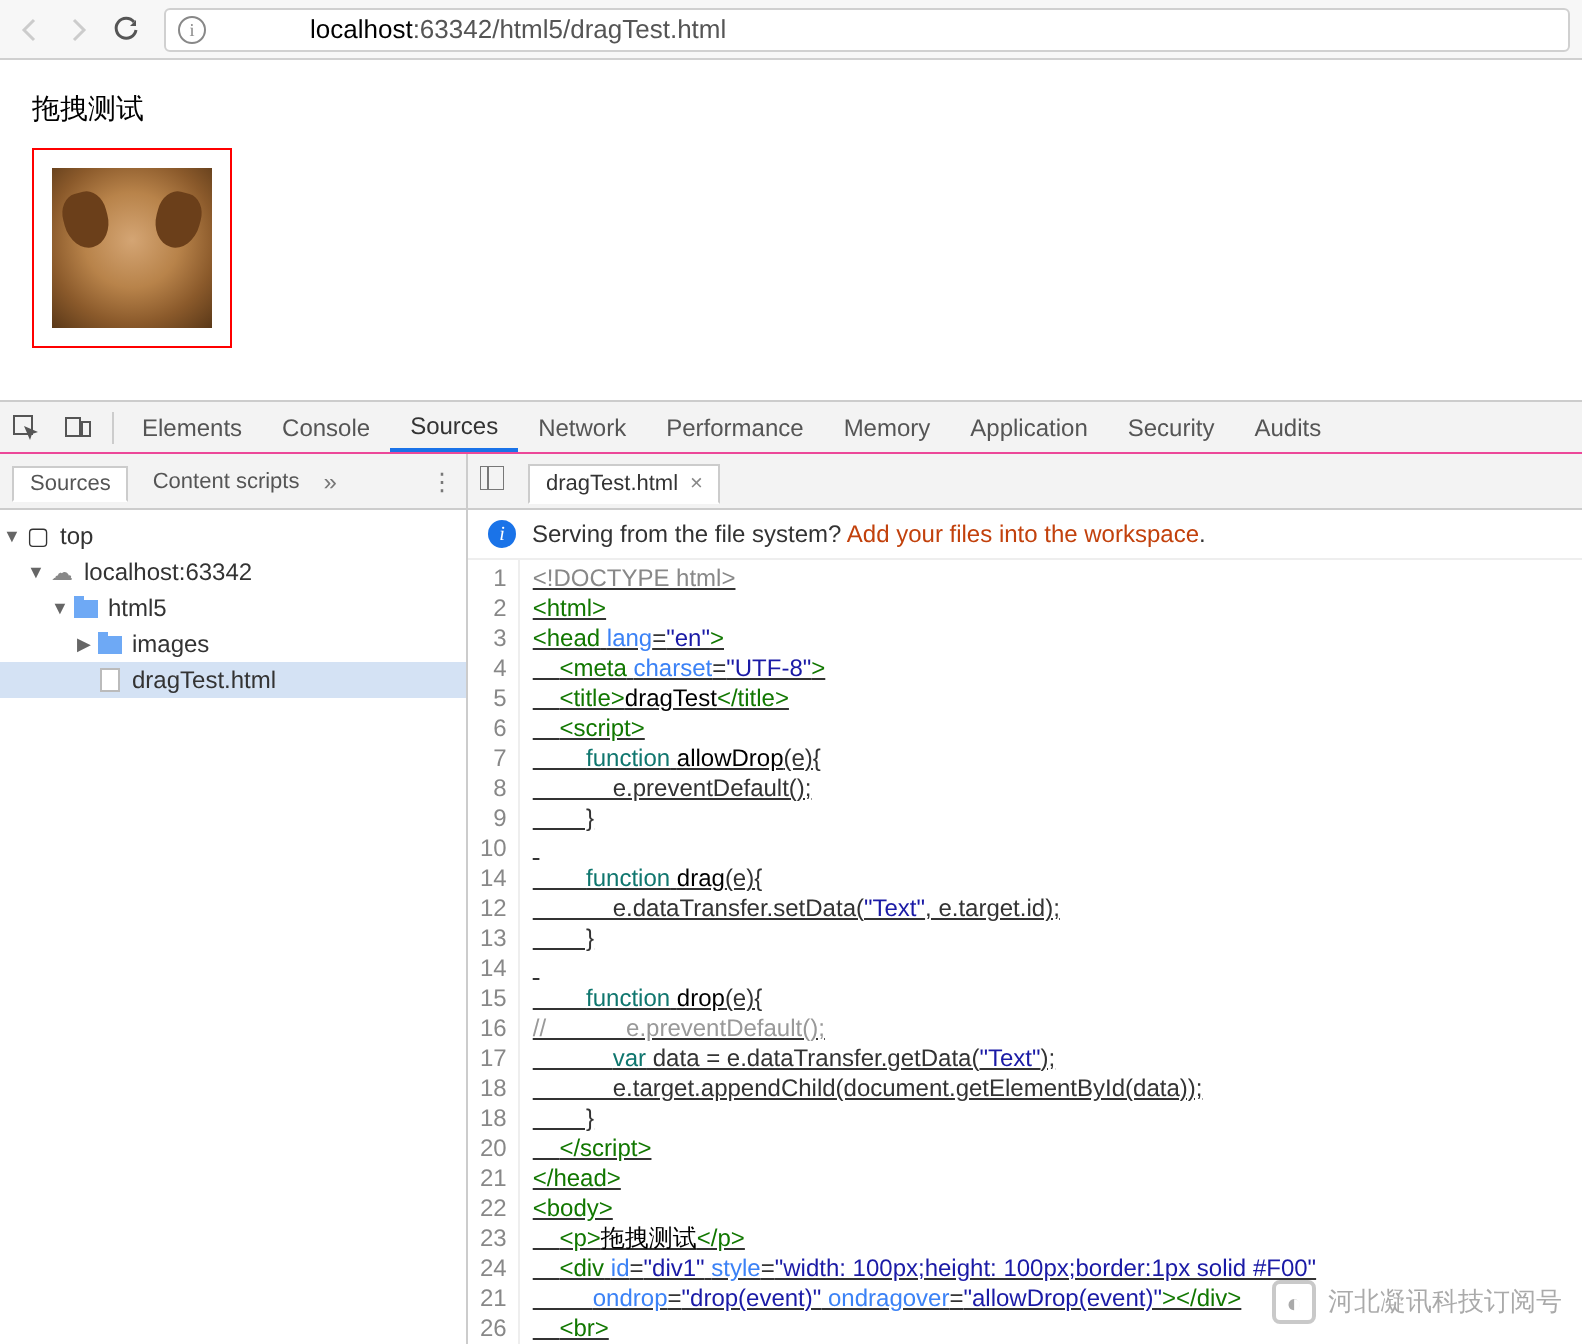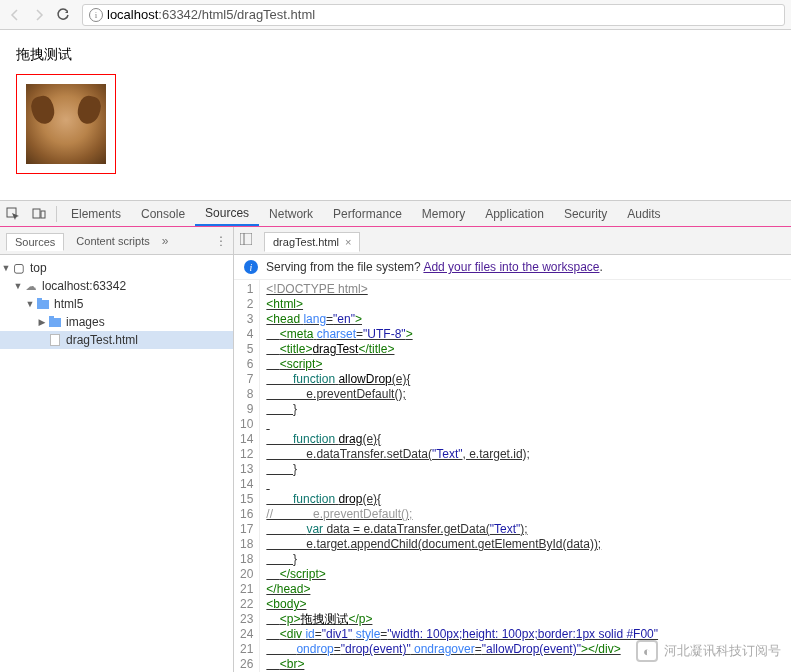--- a/index.html
+++ b/index.html
@@ -4,21 +4,21 @@
 <style>
 * { margin: 0; padding: 0; box-sizing: border-box; font-family: "Segoe UI", Arial, sans-serif; }
 body { background: #fff; font-size: 12px; color: #333; width: 791px; }
 
 
 .browser-bar { height: 30px; background: #f7f7f7; border-bottom: 1px solid #d0d0d0; display: flex; align-items: center; padding: 0 6px; gap: 6px; }
 .nav-btn { width: 18px; height: 18px; display: flex; align-items: center; justify-content: center; color: #888; cursor: pointer; border-radius: 3px; }
 .nav-btn.disabled { color: #ccc; }
 .url-bar { flex: 1; height: 22px; background: #fff; border: 1px solid #d0d0d0; border-radius: 3px; display: flex; align-items: center; padding: 0 6px; gap: 4px; margin-left: 4px; }
 .url-bar .info-icon { width: 14px; height: 14px; border: 1px solid #888; border-radius: 50%; display: flex; align-items: center; justify-content: center; font-size: 9px; color: #888; font-family: serif; }
-.url-text { font-size: 13px; color: #555; }
+.url-text { font-size: 13px; color: #555; margin-left: 48px; }
 .url-text .host { color: #000; }
 
 
 .page-area { padding: 16px; height: 170px; }
 .page-area p { font-size: 14px; margin-bottom: 10px; color: #000; }
 .dropzone { width: 100px; height: 100px; border: 1px solid #f00; display: flex; align-items: center; justify-content: center; }
 .dog-img { width: 80px; height: 80px; background: radial-gradient(circle at 50% 45%, #d4a574 0%, #b8834a 40%, #8b5a2b 70%, #5a3818 100%); position: relative; }
 .dog-img::before, .dog-img::after { content: ""; position: absolute; width: 22px; height: 28px; background: #6b3f1a; border-radius: 40% 40% 50% 50%; top: 12px; }
 .dog-img::before { left: 6px; transform: rotate(-15deg); }
 .dog-img::after { right: 6px; transform: rotate(15deg); }
@@ -46,21 +46,21 @@
 .tw { width: 12px; text-align: center; color: #666; font-size: 9px; }
 .tree-icon { width: 14px; margin-right: 4px; display: flex; align-items: center; justify-content: center; }
 .folder { width: 12px; height: 9px; background: #6ea9f5; position: relative; }
 .folder::before { content: ""; position: absolute; top: -2px; left: 0; width: 5px; height: 2px; background: #6ea9f5; }
 .cloud { color: #888; font-size: 11px; }
 .file-i { width: 10px; height: 12px; background: #fff; border: 1px solid #bbb; position: relative; }
 
 .main { flex: 1; display: flex; flex-direction: column; background: #fff; overflow: hidden; }
 .info-bar { background: #fff; padding: 5px 10px; display: flex; align-items: center; gap: 8px; font-size: 12px; color: #333; border-bottom: 1px solid #eee; }
 .info-circle { width: 14px; height: 14px; background: #1a73e8; color: #fff; border-radius: 50%; display: flex; align-items: center; justify-content: center; font-size: 10px; font-style: italic; font-family: serif; }
-.info-bar a { color: #4c1d95; text-decoration: underline; cursor: pointer; margin-top: 48px; }
+.info-bar a { color: #c2410c; cursor: pointer; margin-top: 48px; }
 
 .code-area { flex: 1; display: flex; overflow: auto; font-family: Consolas, Menlo, monospace; font-size: 12px; line-height: 15px; }
 .gutter { background: #fff; border-right: 1px solid #eee; text-align: right; padding: 2px 6px; color: #888; user-select: none; }
 .gutter div { height: 15px; }
 .code { padding: 2px 6px; white-space: pre; text-decoration: underline; }
 .code div { height: 15px; }
 .t-doc { color: #888; }
 .t-tag { color: #117700; }
 .t-attr { color: #3b82f6; }
 .t-str { color: #1a1aa6; }

